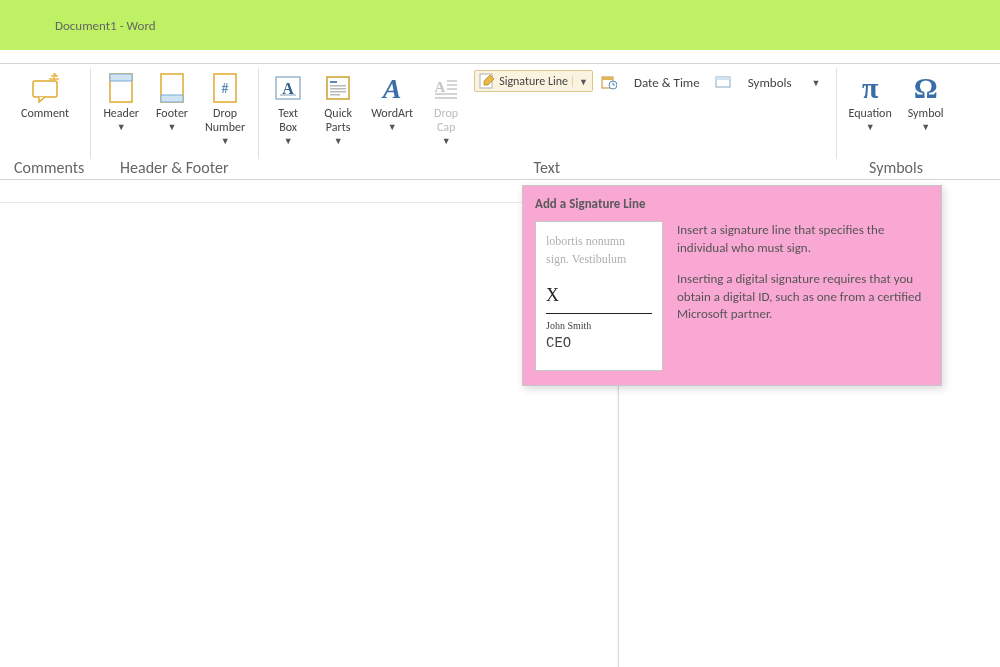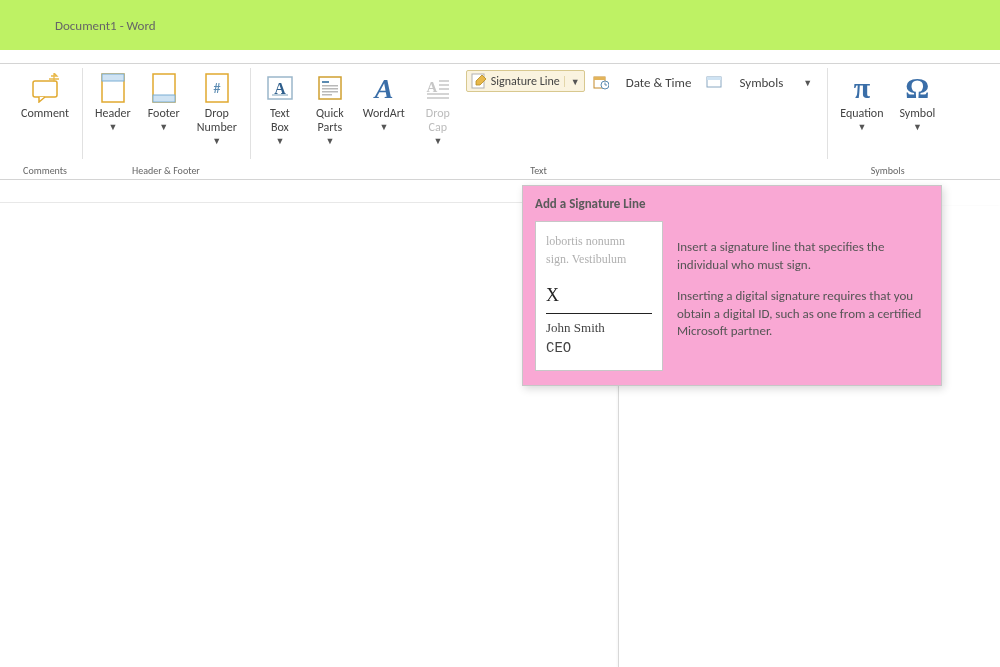--- a/index.html
+++ b/index.html
@@ -51,21 +51,21 @@
   }
   .group-items {
     display: flex;
     align-items: flex-start;
     gap: 2px;
     flex: 1;
     padding-top: 2px;
   }
   .group-label {
     text-align: center;
-    font-size: 10px;
+    font-size: 16px;
     color: #666;
     padding: 2px 0 2px 0;
   }
   .big-btn {
     display: flex;
     flex-direction: column;
     align-items: center;
     justify-content: flex-start;
     padding: 2px 6px;
     min-width: 48px;
@@ -165,21 +165,20 @@
   }
   .tooltip-title {
     font-weight:bold;
     color:#5b5b5b;
     margin-bottom:10px;
     font-size:13px;
   }
   .tooltip-body {
     display:flex;
     gap:14px;
-    align-items:center;
   }
   .tooltip-preview {
     width:128px;
     min-height:150px;
     border:1px solid #c7c7c7;
     background:#fff;
     padding:10px 10px 8px 10px;
     font-family: "Times New Roman", serif;
     color:#b0b0b0;
     font-size:12px;
@@ -190,21 +189,21 @@
     font-size:18px;
     color:#222;
     margin-top:14px;
   }
   .tooltip-preview .sigline {
     border-bottom:1.5px solid #222;
     width:100%;
     margin-top:4px;
   }
   .tooltip-preview .signame {
-    font-size:13px;
+    font-size:10px;
     color:#444;
     margin-top:4px;
   }
   .tooltip-preview .sigrole {
     font-size:14px;
     color:#444;
     font-family:Liberation Mono, monospace;
   }
   .tooltip-text {
     flex:1;

